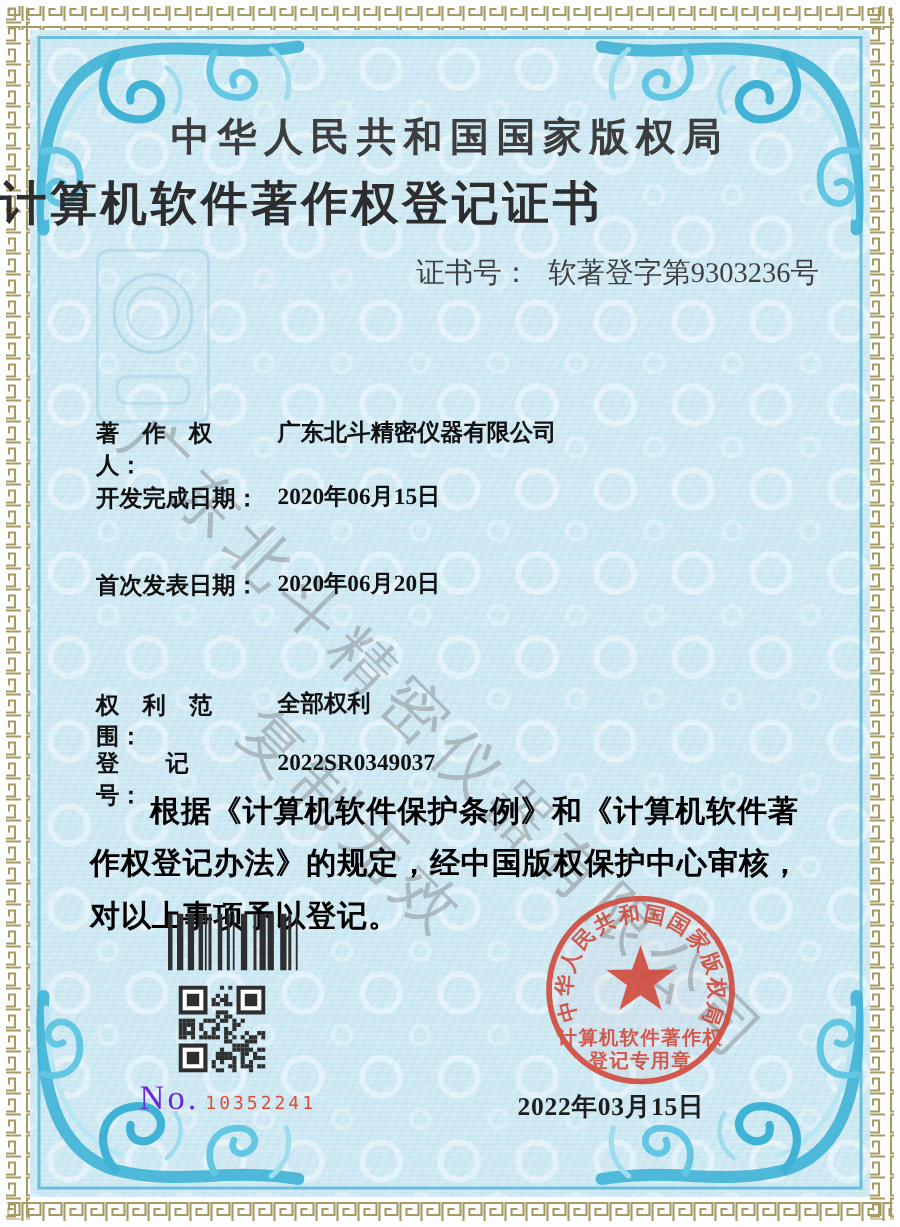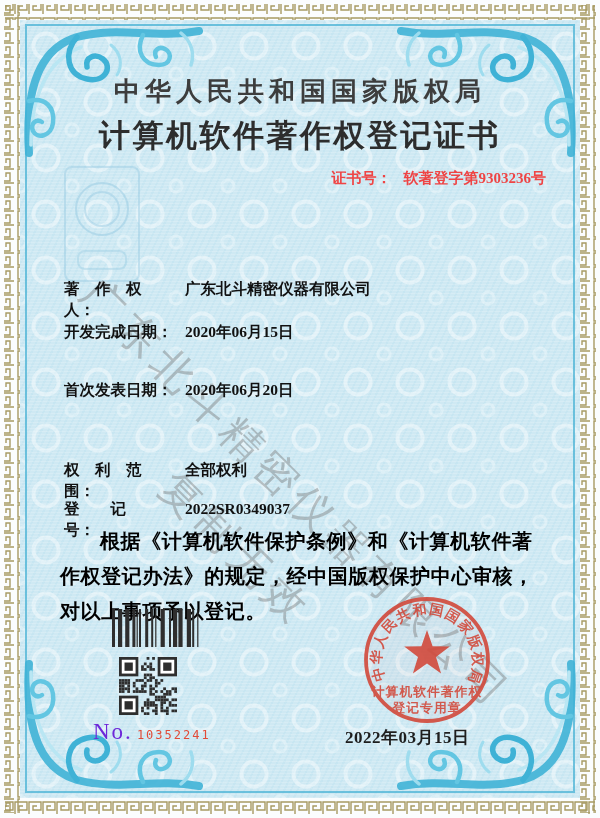--- a/index.html
+++ b/index.html
@@ -39,23 +39,23 @@
 
   .wm{position:absolute;z-index:2;transform-origin:0 0;transform:rotate(45deg);
     white-space:nowrap;font-size:42px;letter-spacing:7px;font-weight:500;
     color:rgba(112,112,112,.40);}
   .wm1{left:108px;top:266px;}
   .wm2{left:186px;top:460px;}
 
   .issuer{position:absolute;left:0;top:74px;width:100%;margin:0;z-index:3;
     text-align:center;font-size:26px;font-weight:bold;letter-spacing:5px;color:#3d3d3d;}
   .ctitle{position:absolute;left:0;top:115px;width:100%;margin:0;z-index:3;
-    text-align:center;font-size:31px;font-weight:bold;letter-spacing:2.5px;color:#2d2d2d;}
+    text-align:left;font-size:31px;font-weight:bold;letter-spacing:2.5px;color:#2d2d2d;}
   .certno{position:absolute;right:54px;top:169px;z-index:3;
-    font-size:15px;font-weight:bold;color:#ef4444;}
+    font-size:19px;font-weight:normal;color:#404040;}
   .certno .sep{display:inline-block;width:12px;}
 
   .row{position:absolute;left:64px;z-index:3;display:flex;align-items:flex-start;}
   .row .lbl{flex:none;width:121px;font-size:15.5px;font-weight:bold;color:#111;}
   .row .val{font-size:15.5px;font-weight:bold;color:#111;line-height:20.5px;}
   .r-sw{top:197px;} .r-own{top:279px;} .r-dev{top:322px;} .r-pub{top:380px;justify-content:flex-end;}
   .r-acq{top:420px;} .r-scope{top:460px;} .r-reg{top:499px;}
 
   .statement{position:absolute;left:60px;top:524px;width:492px;z-index:3;margin:0;
     font-size:20px;font-weight:bold;line-height:35px;letter-spacing:.6px;

